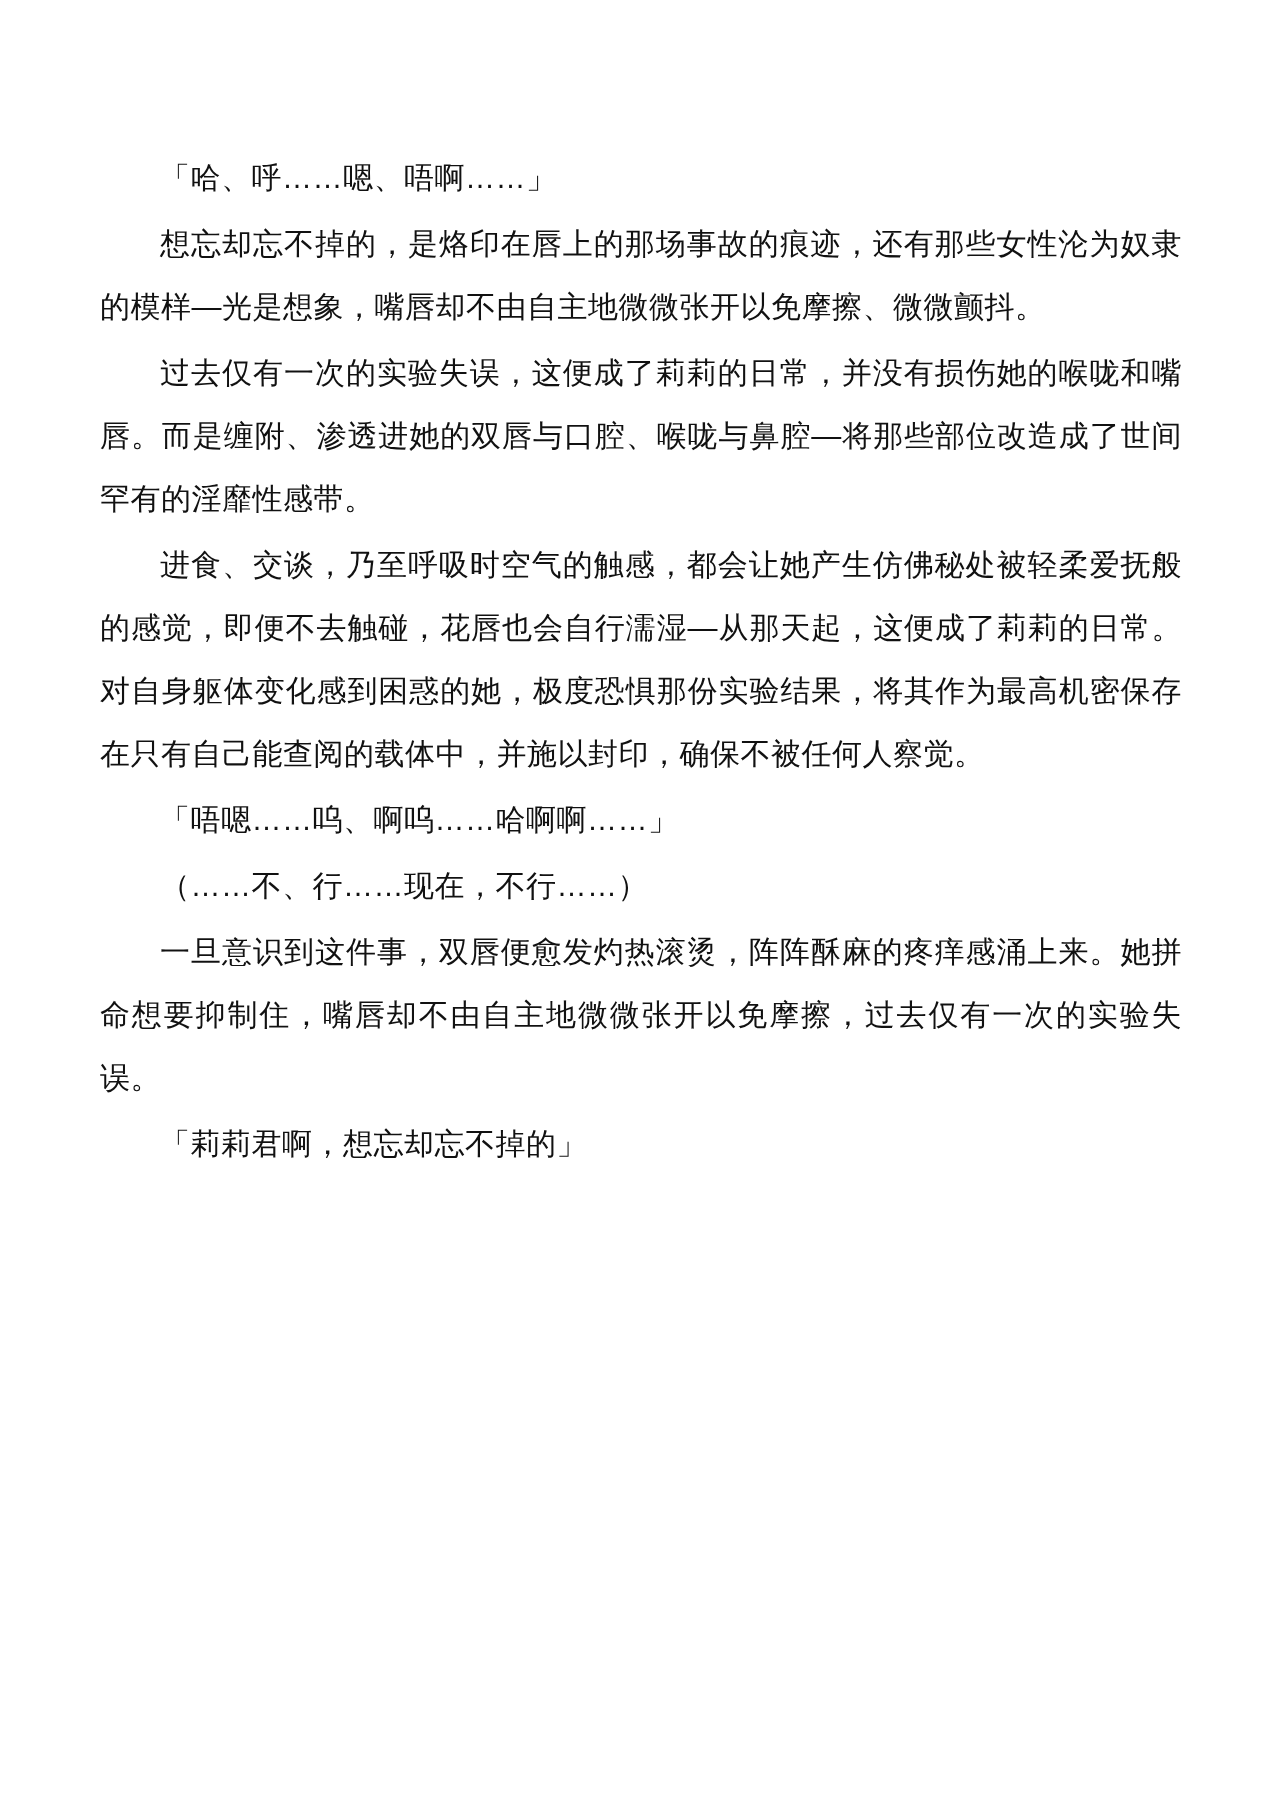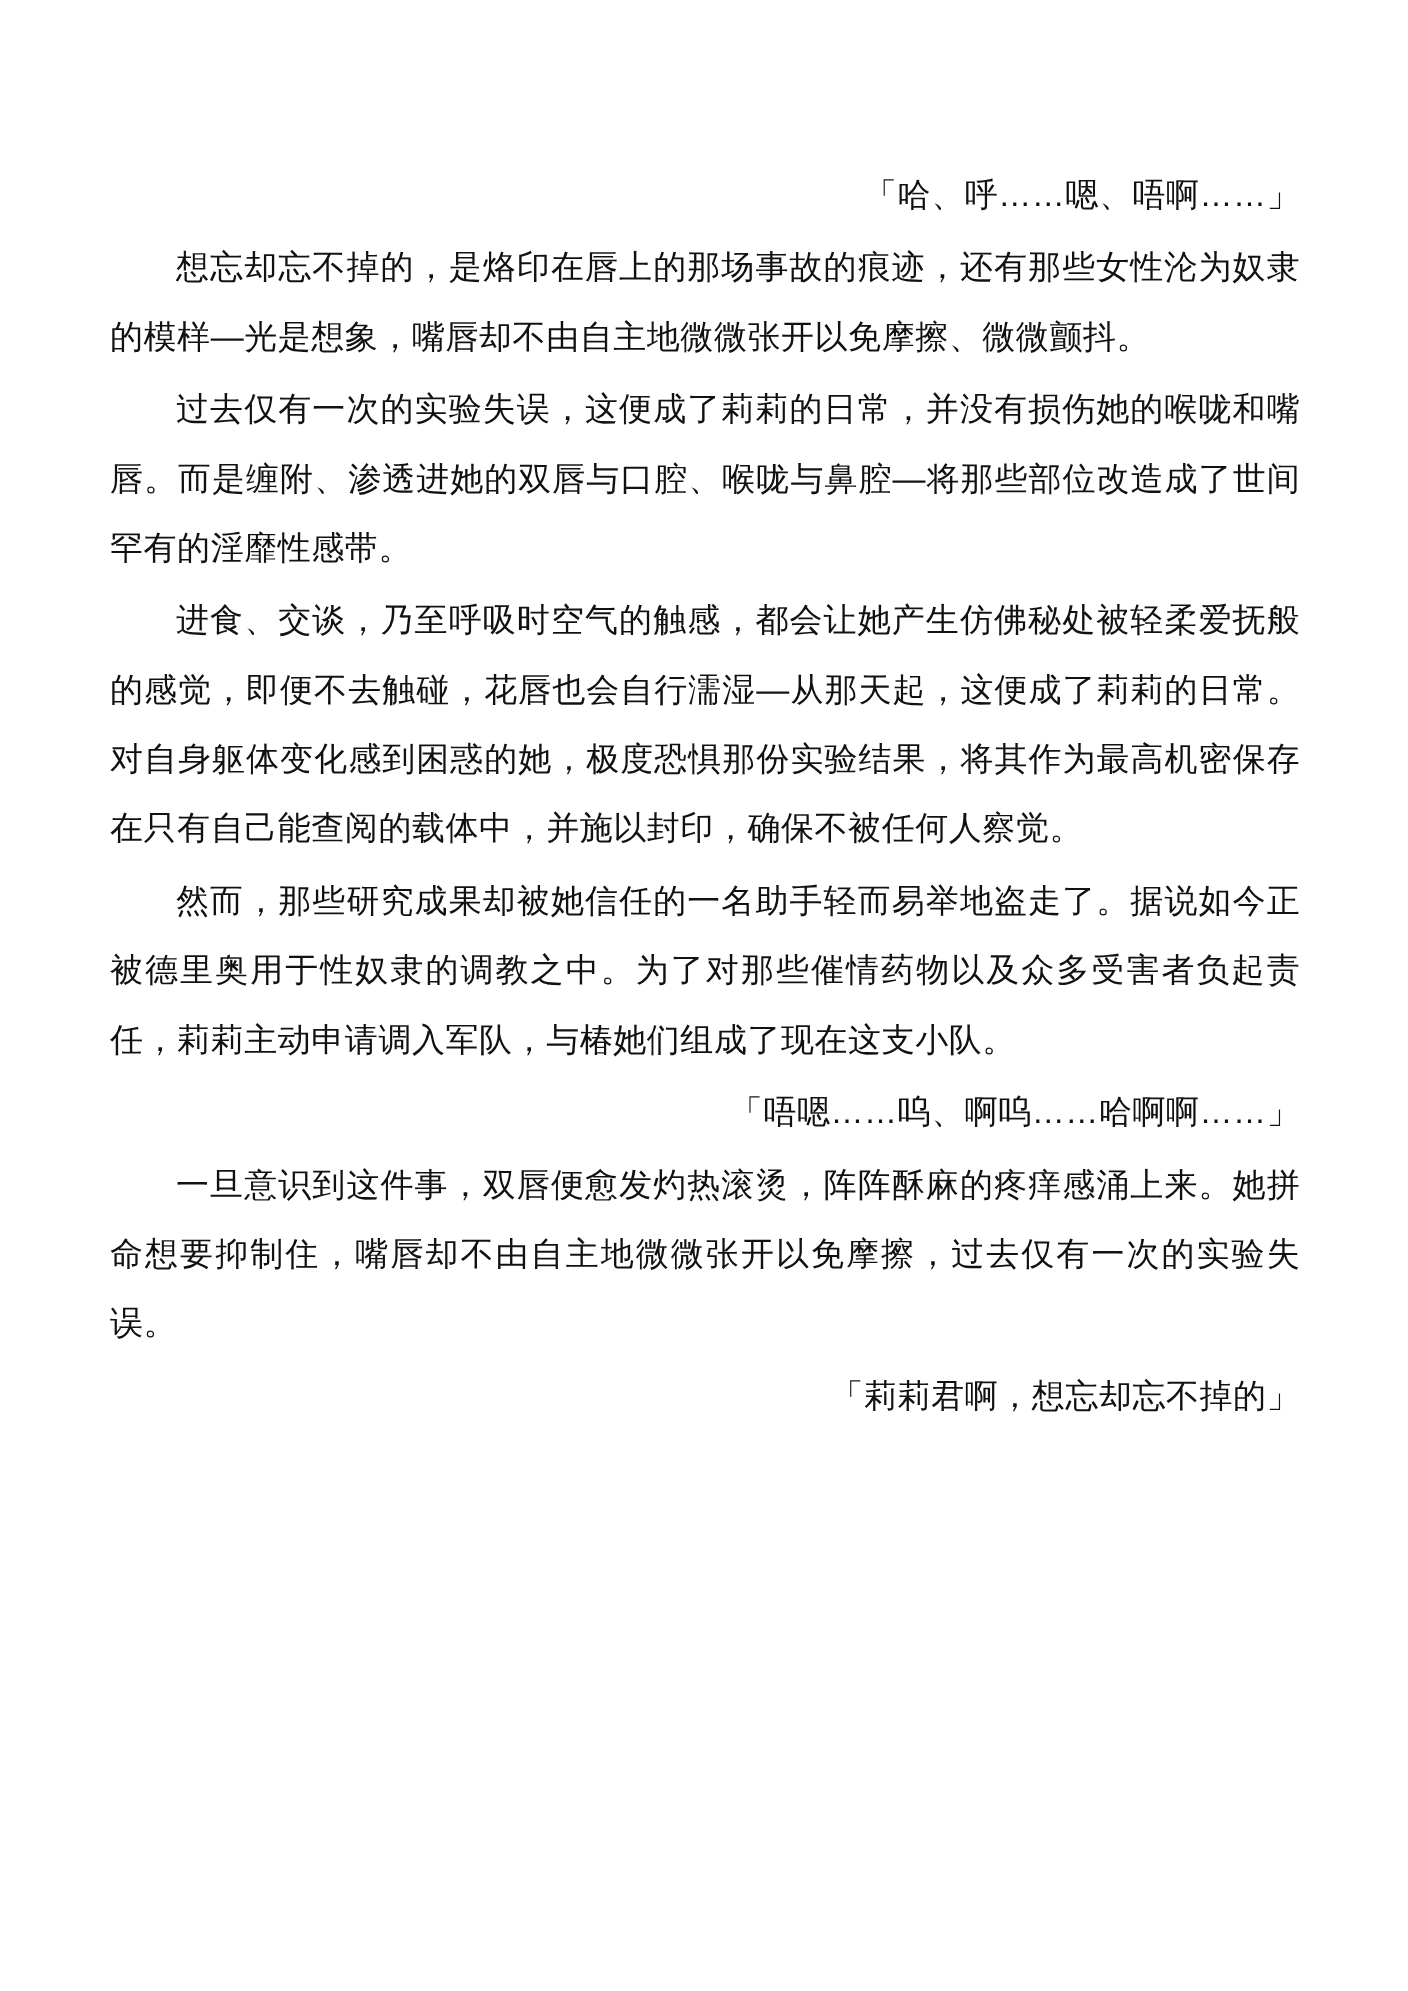--- a/index.html
+++ b/index.html
@@ -25,30 +25,30 @@
     text-align: justify;
     letter-spacing: 0.5px;
   }
   .text-column p {
     margin: 0 0 3px 0;
     text-indent: 2em;
     word-break: break-all;
   }
   .text-column p.dialogue,
   .text-column p.thought {
-    text-align: right;
+    text-align: left;
   }
 </style>
 </head>
 <body>
 
 <div class="page">
   <div class="text-column">
     <p class="dialogue">「哈、呼……嗯、唔啊……」</p>
     <p class="narration">想忘却忘不掉的，是烙印在唇上的那场事故的痕迹，还有那些女性沦为奴隶的模样—光是想象，嘴唇却不由自主地微微张开以免摩擦、微微颤抖。</p>
     <p class="narration">过去仅有一次的实验失误，这便成了莉莉的日常，并没有损伤她的喉咙和嘴唇。而是缠附、渗透进她的双唇与口腔、喉咙与鼻腔—将那些部位改造成了世间罕有的淫靡性感带。</p>
     <p class="narration">进食、交谈，乃至呼吸时空气的触感，都会让她产生仿佛秘处被轻柔爱抚般的感觉，即便不去触碰，花唇也会自行濡湿—从那天起，这便成了莉莉的日常。对自身躯体变化感到困惑的她，极度恐惧那份实验结果，将其作为最高机密保存在只有自己能查阅的载体中，并施以封印，确保不被任何人察觉。</p>
-    <p class="narration">然而，那些研究成果却被她信任的一名助手轻而易举地盗走了。据说如今正被德里奥用于性奴隶的调教之中。为了对那些催情药物以及众多受害者负起责任，莉莉主动申请调入军队，与椿她们组成了现在这支小队。</p>
     <p class="dialogue">「唔嗯……呜、啊呜……哈啊啊……」</p>
+    <p class="thought">（……不、行……现在，不行……）</p>
     <p class="narration">一旦意识到这件事，双唇便愈发灼热滚烫，阵阵酥麻的疼痒感涌上来。她拼命想要抑制住，嘴唇却不由自主地微微张开以免摩擦，过去仅有一次的实验失误。</p>
     <p class="dialogue">「莉莉君啊，想忘却忘不掉的」</p>
   </div>
 </div>
 
 </body></html>

